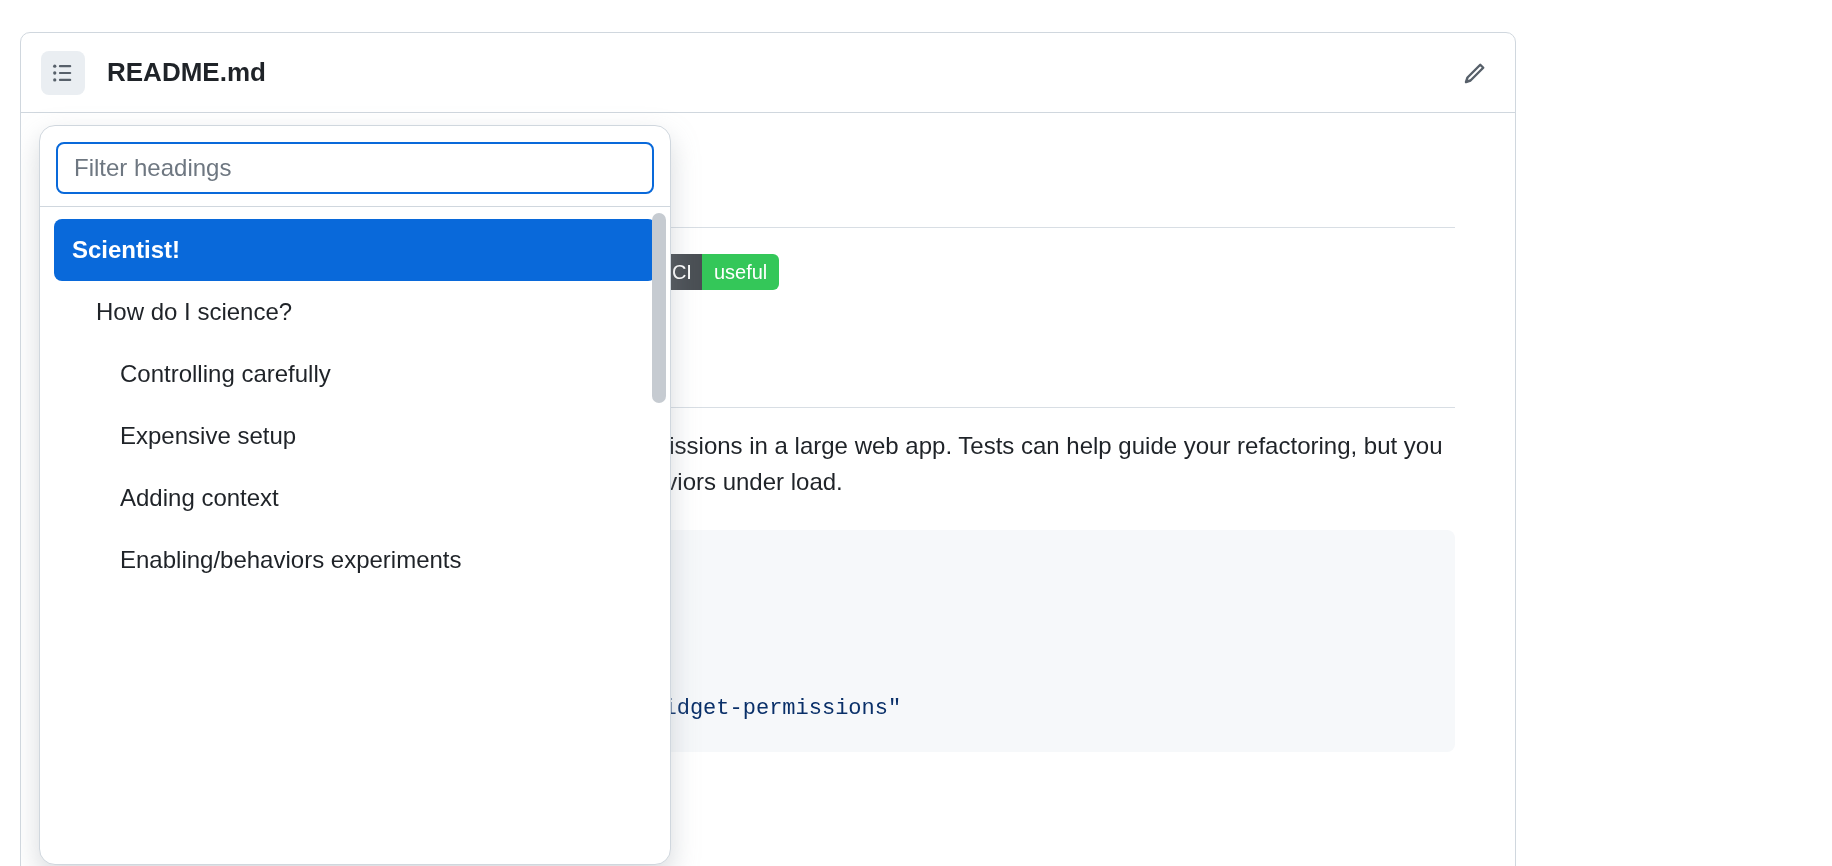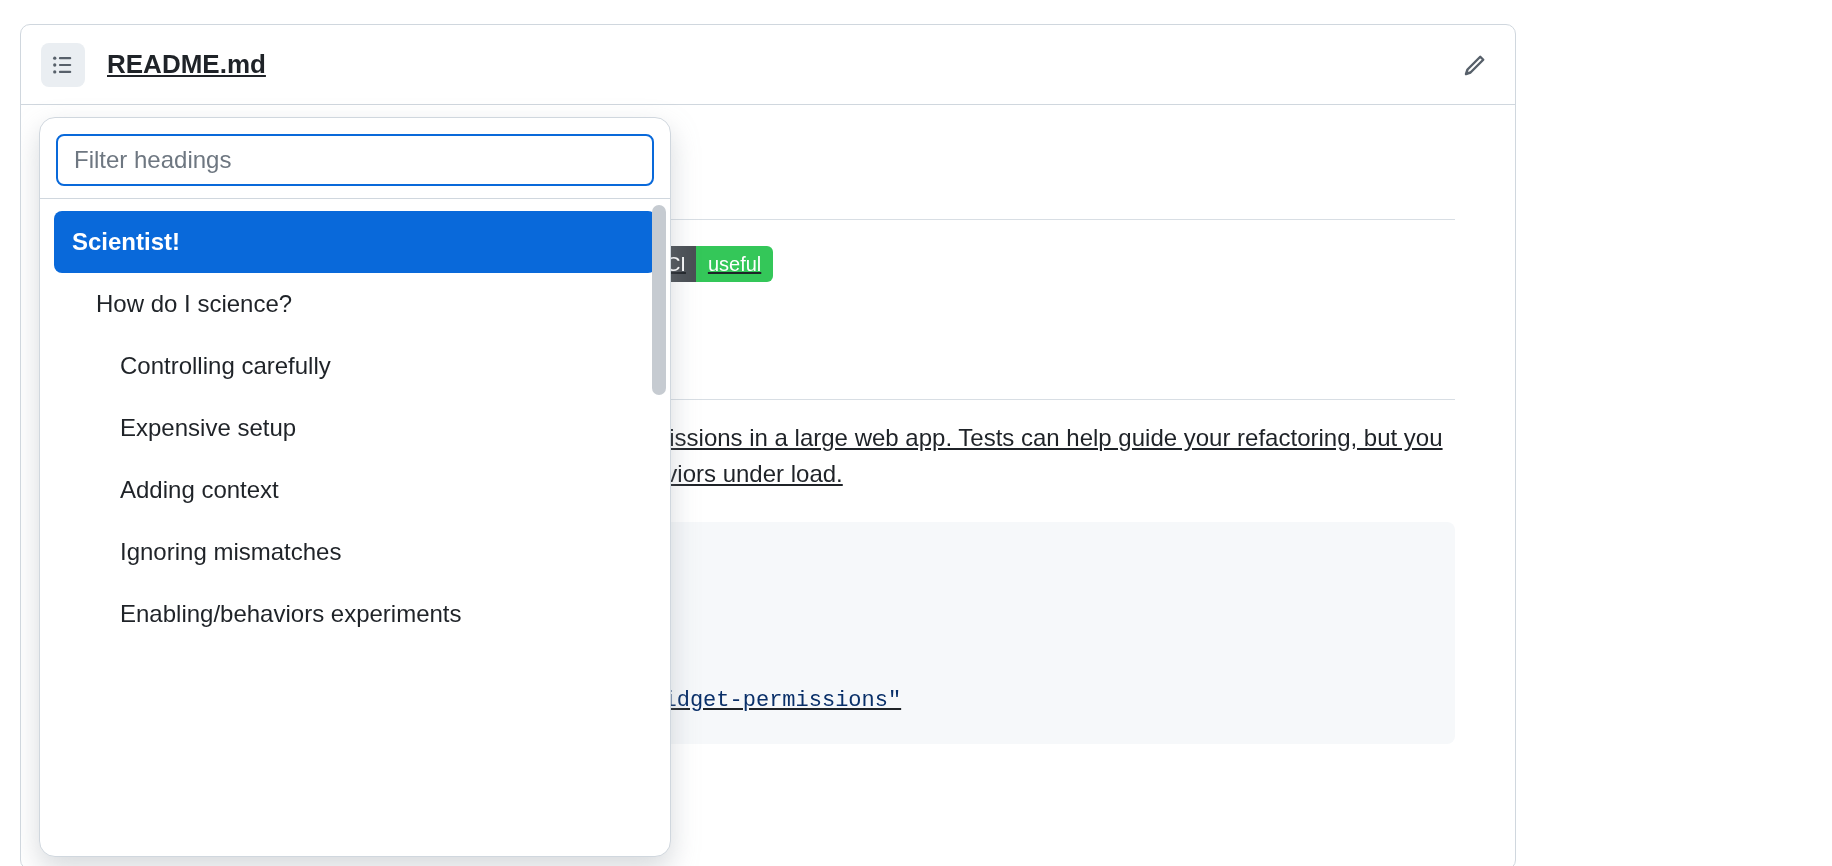--- a/index.html
+++ b/index.html
@@ -6,23 +6,22 @@
   html, body {
     margin: 0; padding: 0;
     font-family: -apple-system, BlinkMacSystemFont, "Segoe UI", Helvetica, Arial, sans-serif;
     background: #ffffff;
     color: #1f2328;
   }
   .frame {
     width: 1536px;
     height: 866px;
     position: relative;
-    padding-top: 24px;
-    overflow: hidden;
-    text-decoration: underline;
+    padding-top: 32px;
+    overflow: hidden;
   }
   .panel {
     margin: 0 20px;
     border: 1px solid #d0d7de;
     border-radius: 10px;
     background: #fff;
     position: relative;
     height: 846px;
     overflow: hidden;
   }
@@ -71,21 +70,21 @@
     font-size: 40px;
     font-weight: 600;
     border-bottom: 1px solid #d8dee4;
     padding-bottom: 14px;
     margin: 0 0 26px 0;
   }
   .intro-line {
     display: flex;
     align-items: flex-start;
     flex-wrap: wrap;
-    gap: 4px;
+    gap: 10px;
     margin-bottom: 60px;
   }
   .badge {
     display: inline-flex;
     align-items: stretch;
     height: 36px;
     border-radius: 6px;
     overflow: hidden;
     font-size: 20px;
     font-family: Verdana, sans-serif;
@@ -252,19 +251,18 @@
         <input class="filter-input" type="text" placeholder="Filter headings" style="">
       </div>
       <div class="divider"></div>
       <div class="outline-list" id="outline-list">
         <div class="scroll-thumb"></div>
       <div class="outline-item indent-0 selected">Scientist!</div>
           <div class="outline-item indent-1">How do I science?</div>
           <div class="outline-item indent-2">Controlling carefully</div>
           <div class="outline-item indent-2">Expensive setup</div>
           <div class="outline-item indent-2">Adding context</div>
-          <div class="outline-item indent-2">Ignoring mismatches</div>
           <div class="outline-item indent-2">Enabling/behaviors experiments</div>
         </div>
     </div>
 
   </div>
 </div>
 
 </body></html>

